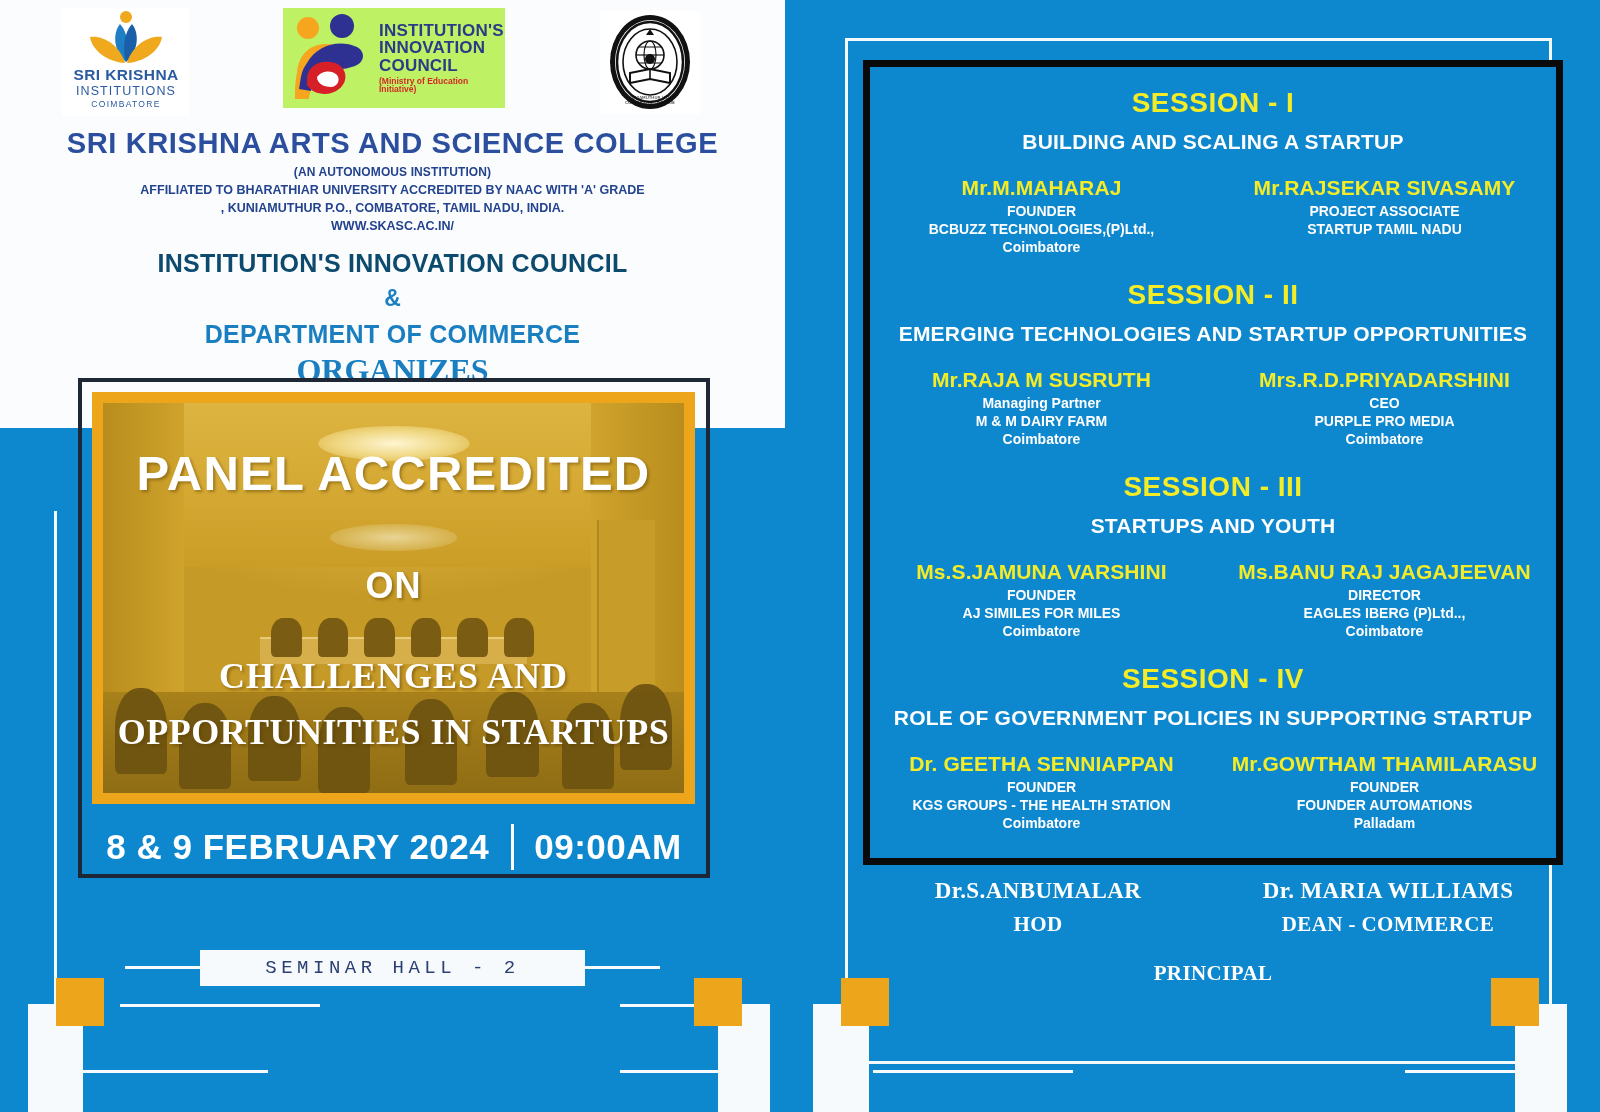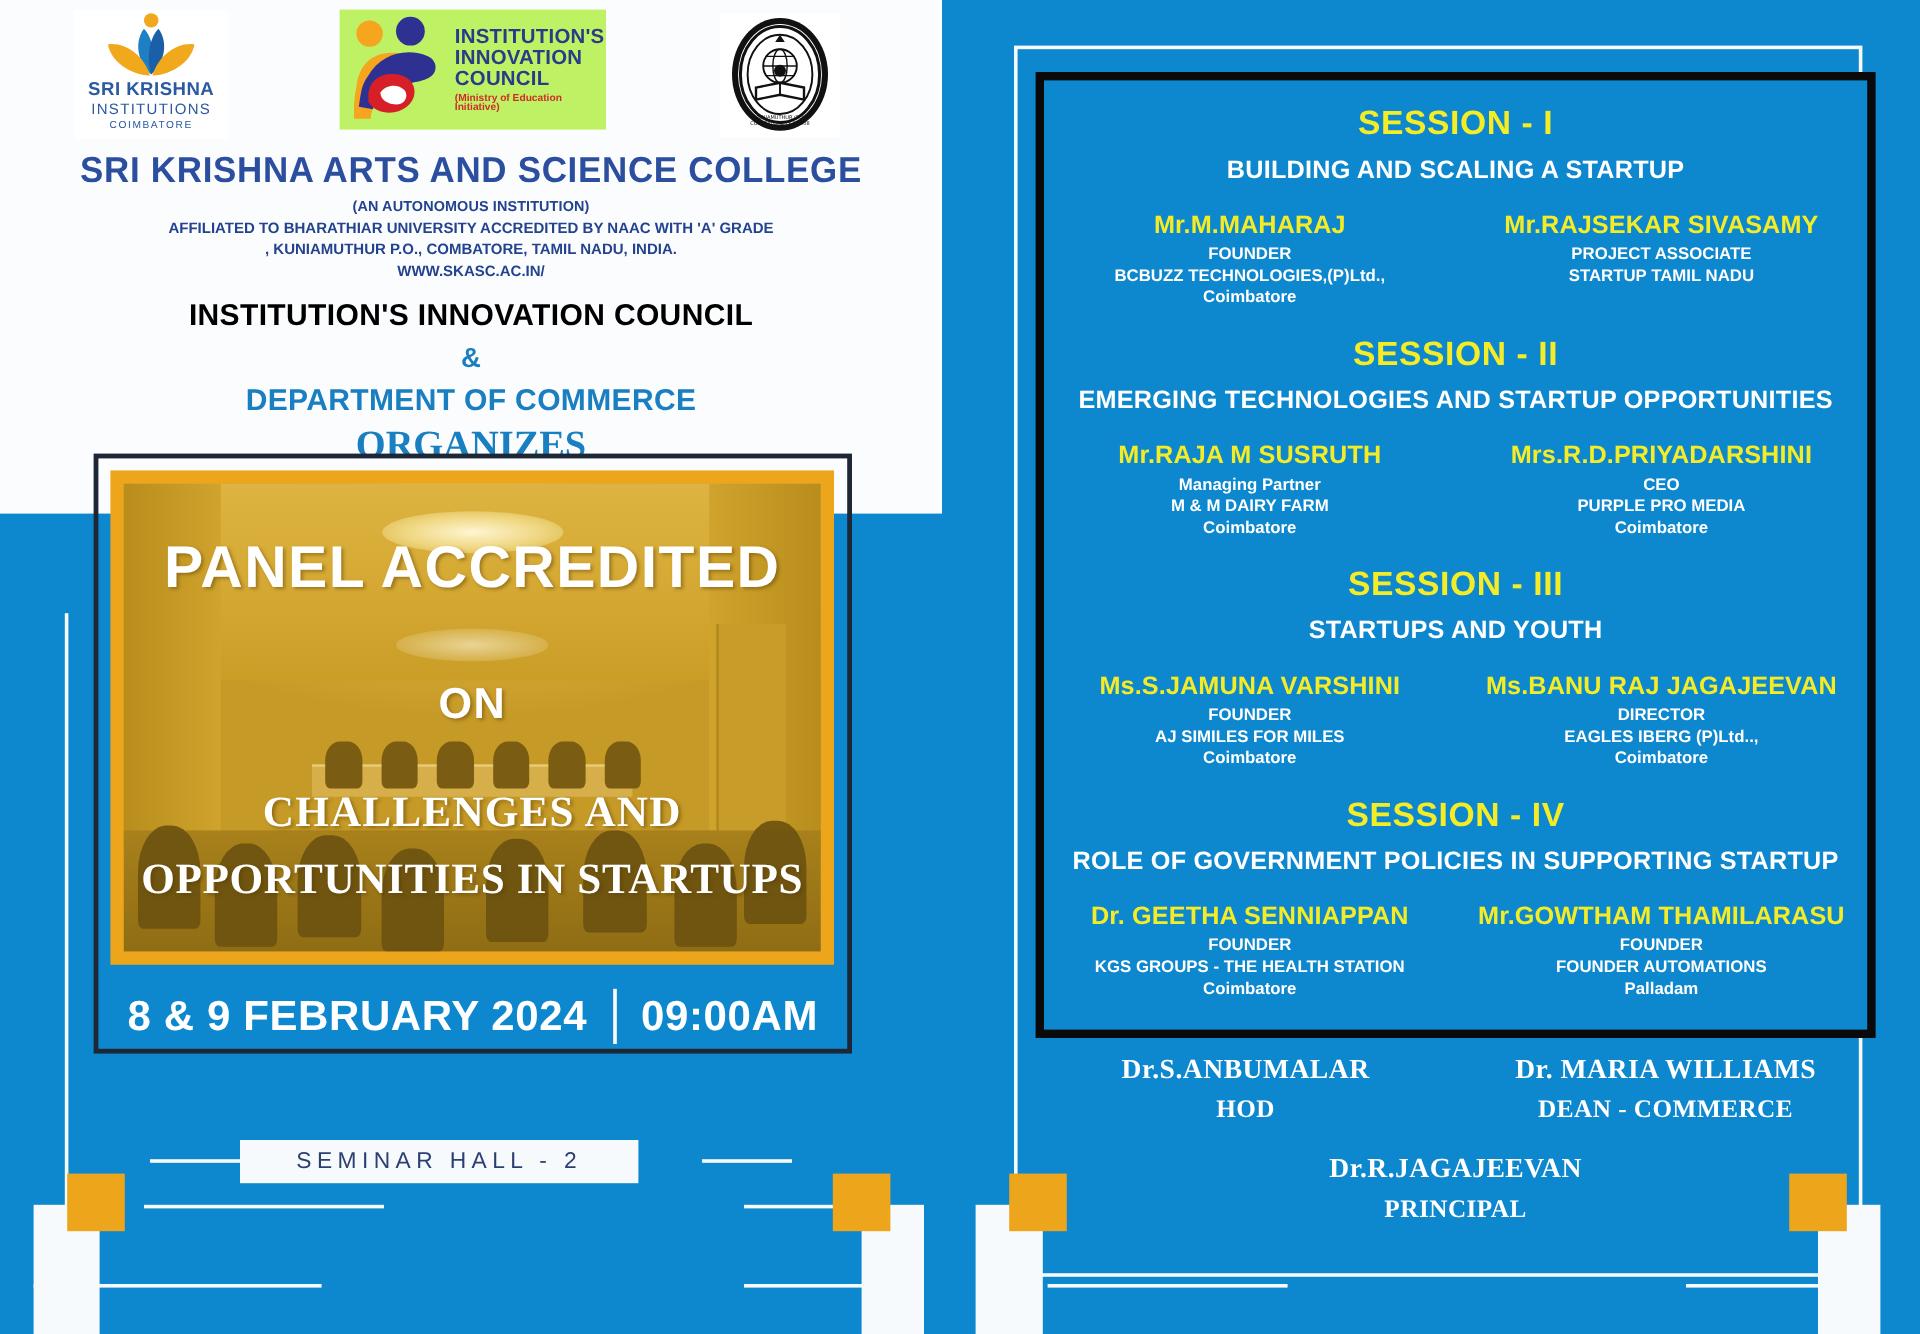--- a/index.html
+++ b/index.html
@@ -54,21 +54,21 @@
     transform: scaleX(0.97); font-family: "Liberation Sans", sans-serif;
   }
   .college-sub { text-align: center; color: #23438f; font-weight: bold; }
   .college-sub .s1 { font-size: 12px; margin-top: 5px; letter-spacing: .1px; }
   .college-sub .s2 { font-size: 12.5px; margin-top: 4px; }
   .college-sub .s3 { font-size: 12.5px; margin-top: 4px; }
   .college-sub .s4 { font-size: 12.5px; margin-top: 4px; }
 
   .org-block { text-align: center; margin-top: 16px; }
   .org-block .iic-line {
-    font-size: 25px; font-weight: bold; color: #000000; letter-spacing: .3px;
+    font-size: 25px; font-weight: bold; color: #0c4a6e; letter-spacing: .3px;
   }
   .org-block .amp { font-size: 23px; font-weight: bold; color: #1a7fc1; margin-top: 7px; }
   .org-block .dept {
     font-size: 25px; font-weight: bold; color: #1a7fc1; margin-top: 8px; letter-spacing: .3px;
   }
   .org-block .organizes {
     font-family: "Liberation Serif", serif;
     font-size: 32px; font-weight: bold; color: #1a7fc1; margin-top: 3px;
   }
 
@@ -147,22 +147,22 @@
   .date-div { width:3px; height:46px; background:#ffffff; margin: 0 20px 0 22px; }
   .time-txt { font-size: 35px; font-weight: bold; color:#ffffff; letter-spacing:.5px; }
 
   
   .lp-line-v {
     position:absolute; left:54px; top:511px; width:3px; height:542px; background:#f4f9fc;
   }
 
   
   .ribbon {
-    position:absolute; left:200px; top:950px; width:332px; height:36px;
-    background:#f7fafc; display:flex; align-items:center; justify-content:center; z-index:6;
+    position:absolute; left:200px; top:950px; width:385px; height:36px;
+    background:#f7fafc; display:flex; align-items:center; justify-content:center; z-index:6;font-family:Liberation Mono, monospace;
   }
   .ribbon span {
     font-size: 19px; color:#2b3f72; letter-spacing: 4.5px; font-weight: 400;
   }
   .ribbon-l { position:absolute; left:125px; top:966px; width:75px; height:3px; background:#f7fafc; z-index:5;}
   .ribbon-r { position:absolute; left:585px; top:966px; width:75px; height:3px; background:#f7fafc; z-index:5;}
 
   
   .dec-white { position:absolute; background:#f7fafc; }
   .dec-yellow { position:absolute; background:#eda51c; }
@@ -447,21 +447,20 @@
         <div class="sig">
           <div class="sig-name">Dr.S.ANBUMALAR</div>
           <div class="sig-role">HOD</div>
         </div>
         <div class="sig">
           <div class="sig-name">Dr. MARIA WILLIAMS</div>
           <div class="sig-role">DEAN - COMMERCE</div>
         </div>
       </div>
       <div class="sig-center">
-        <div class="sig-name">Dr.R.JAGAJEEVAN</div>
         <div class="sig-role">PRINCIPAL</div>
       </div>
     </div>
 
     <div class="dec-vline" style="left:53px;  top:1054px; height:58px;"></div>
     <div class="dec-line" style="left:88px;  top:1070px; width:200px;"></div>
     <div class="dec-white" style="left:28px;  top:1004px; width:56px; height:108px;"></div>
     <div class="dec-yellow" style="left:56px; top:978px;  width:48px; height:48px;"></div>
 
     <div class="dec-vline" style="right:52px;  top:1054px; height:58px;"></div>

